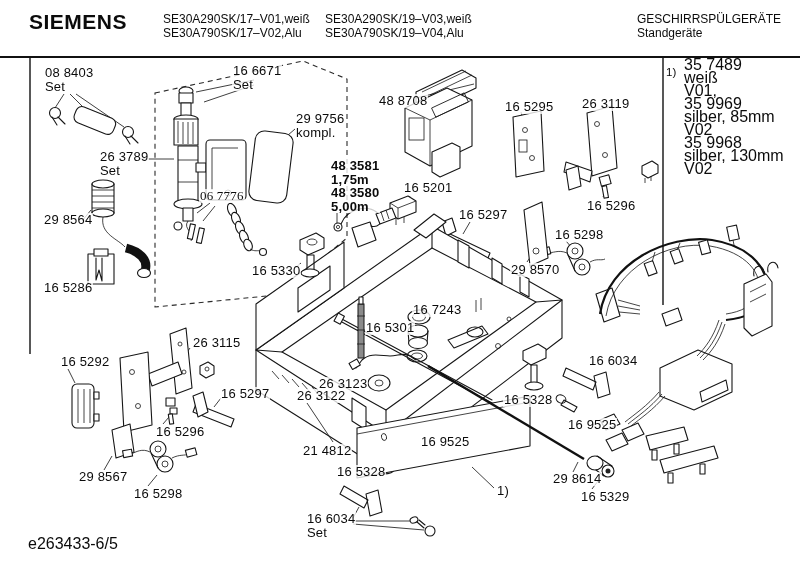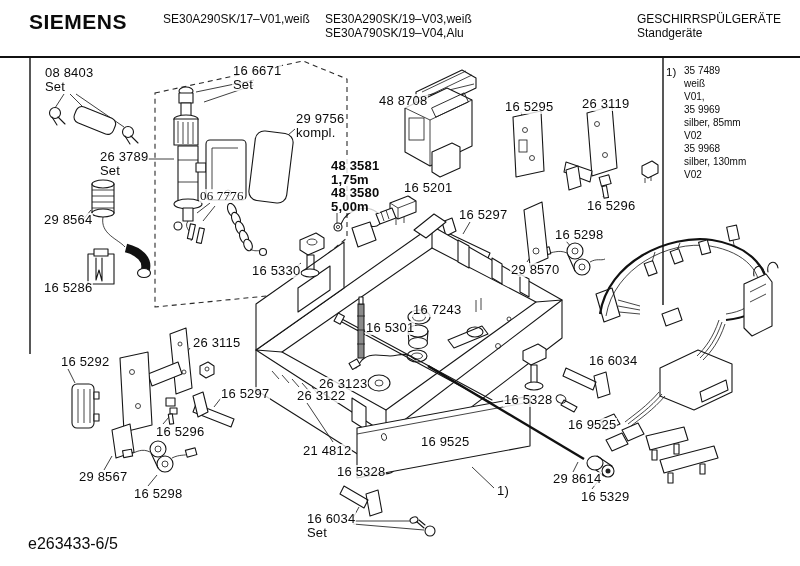--- a/index.html
+++ b/index.html
@@ -4,41 +4,42 @@
 <style>
   html,body{margin:0;padding:0;background:#e8e8e8;}
   .page{position:relative;width:800px;height:566px;background:#fff;overflow:hidden;
         font-family:"Liberation Sans",sans-serif;color:#0b0b0b;}
   .abs{position:absolute;}
   .brand{left:29px;top:10px;font-size:21px;font-weight:bold;letter-spacing:.5px;}
   .models{top:12px;font-size:12px;line-height:14px;}
   .models.c1{left:163px;} .models.c2{left:325px;}
   .category{left:637px;top:12px;font-size:12px;line-height:14px;}
   .side-marker{left:666px;top:66px;font-size:11.5px;line-height:13px;}
-  .side-body{left:684px;top:64px;width:110px;font-size:10px;line-height:13px;white-space:pre-line;}
+  .side-body{left:684px;top:58px;width:110px;font-size:16px;line-height:13px;white-space:pre-line;}
   .footer{left:28px;top:535px;font-size:16px;}
   #label-layer{position:absolute;left:0;top:0;width:800px;height:566px;pointer-events:none;}
   .part-label{position:absolute;font-size:13px;line-height:13.5px;letter-spacing:.2px;
               white-space:pre-line;background:rgba(255,255,255,.78);padding:0 1px;}
   svg.art{position:absolute;left:0;top:0;}
   .ln{stroke:#161616;stroke-width:1.1;fill:none;stroke-linecap:round;stroke-linejoin:round;}
   .fw{fill:#fff;}
   .ld{stroke:#2a2a2a;stroke-width:.9;fill:none;}
   .dsh{stroke:#2a2a2a;stroke-width:1.1;fill:none;stroke-dasharray:5 4;}
   .thin{stroke:#161616;stroke-width:.8;fill:none;}
   .thick{stroke:#111;fill:none;}
 </style>
 </head>
 <body>
 
 <div class="page">
 
   <div class="abs brand">SIEMENS</div>
   <div class="abs models c1">
     <div>SE30A290SK/17–V01,weiß</div>
+    <div>SE30A790SK/17–V02,Alu</div>
   </div>
   <div class="abs models c2">
     <div>SE30A290SK/19–V03,weiß</div>
     <div>SE30A790SK/19–V04,Alu</div>
   </div>
   <div class="abs category">
     <div>GESCHIRRSPÜLGERÄTE</div>
     <div>Standgeräte</div>
   </div>
 

